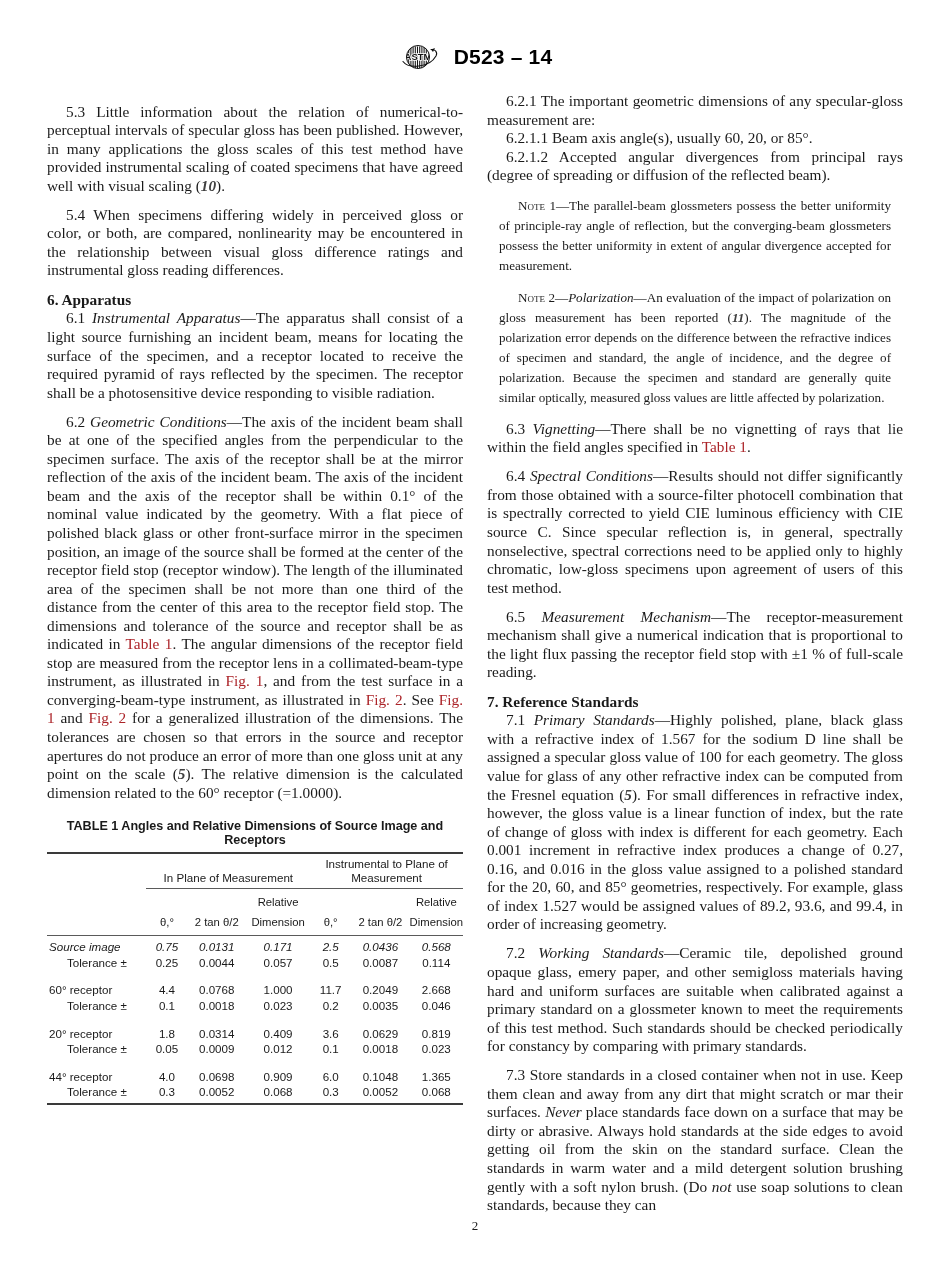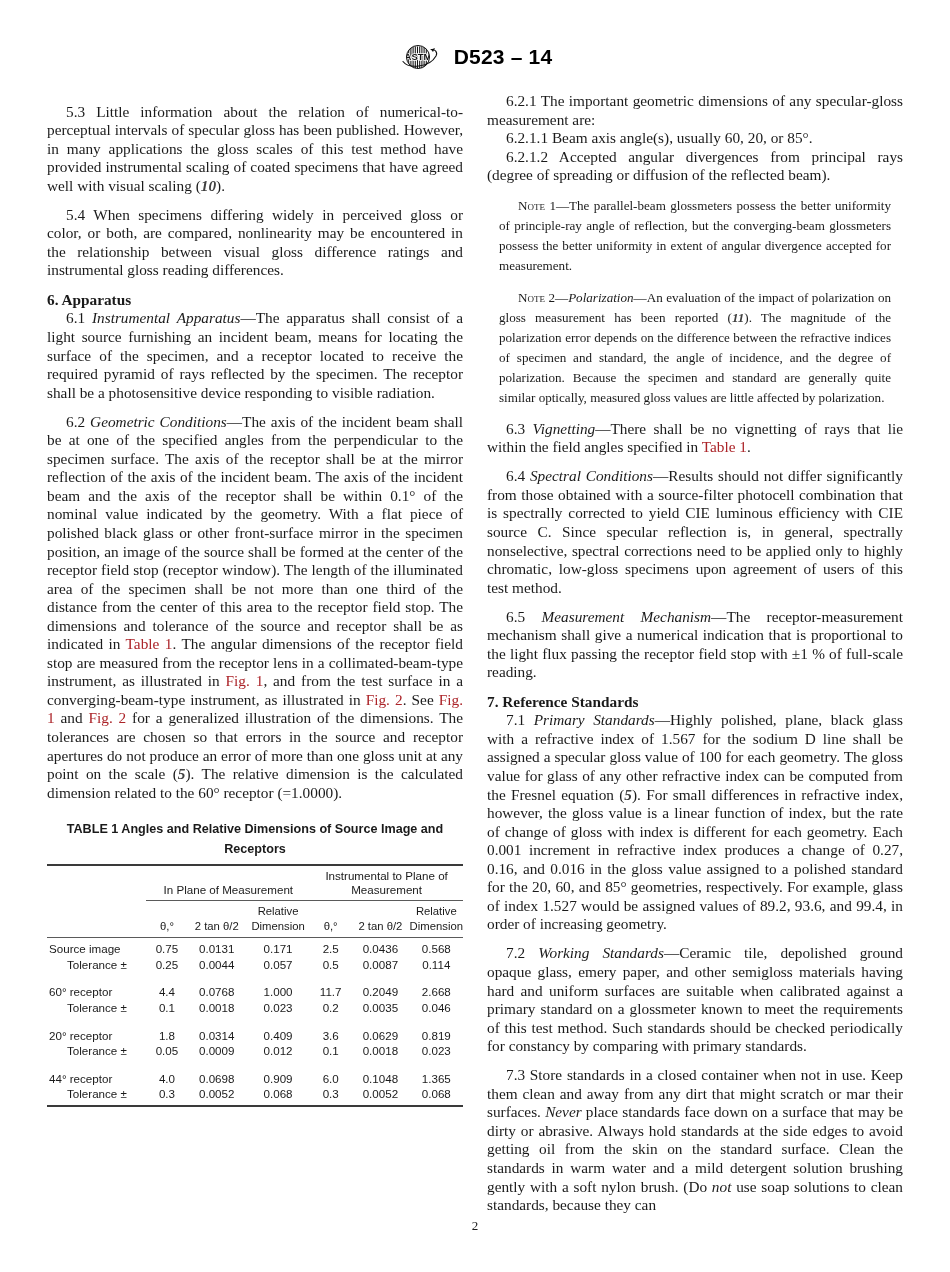--- a/index.html
+++ b/index.html
@@ -99,21 +99,21 @@
   
   .table-wrap {
     margin-top: 17px;
     width: 416px;
     font-family: "Liberation Sans", sans-serif;
   }
   .table-caption {
     font-family: "Liberation Sans", sans-serif;
     font-weight: bold;
     font-size: 12.6px;
-    line-height: 20px;
+    line-height: 14px;
     text-align: center;
     margin: 0 0 5px 0;
     text-indent: 0;
     padding: 0 6px;
   }
   table.t1 {
     border-collapse: collapse;
     width: 416px;
     font-family: "Liberation Sans", sans-serif;
     font-size: 11.6px;
@@ -135,38 +135,38 @@
   }
   .grp-head {
     text-align: center;
     font-size: 11.6px;
     line-height: 14px;
     padding: 3px 0 3px 0 !important;
   }
   .sub-head {
     text-align: center;
     font-size: 11.3px;
-    line-height: 15px;
+    line-height: 20px;
     padding: 3px 0 3px 0 !important;
   }
   .cell-num {
     text-align: center;
     line-height: 15.6px;
     font-size: 11.6px;
   }
   .cell-lab {
     text-align: left;
     line-height: 15.6px;
     font-size: 11.6px;
     padding-left: 2px !important;
   }
   .cell-lab.indent {
     padding-left: 20px !important;
   }
-  .row-first td { padding-top: 3px !important; }
+  .row-first td { padding-top: 3px !important; font-style: italic; }
   .spacer-row td {
     height: 12px;
     line-height: 12px;
     font-size: 1px;
   }
   .last-row td { padding-bottom: 3px !important; }
 
   
   .c0 { width: 104px; }
   .c1 { width: 44px; }

